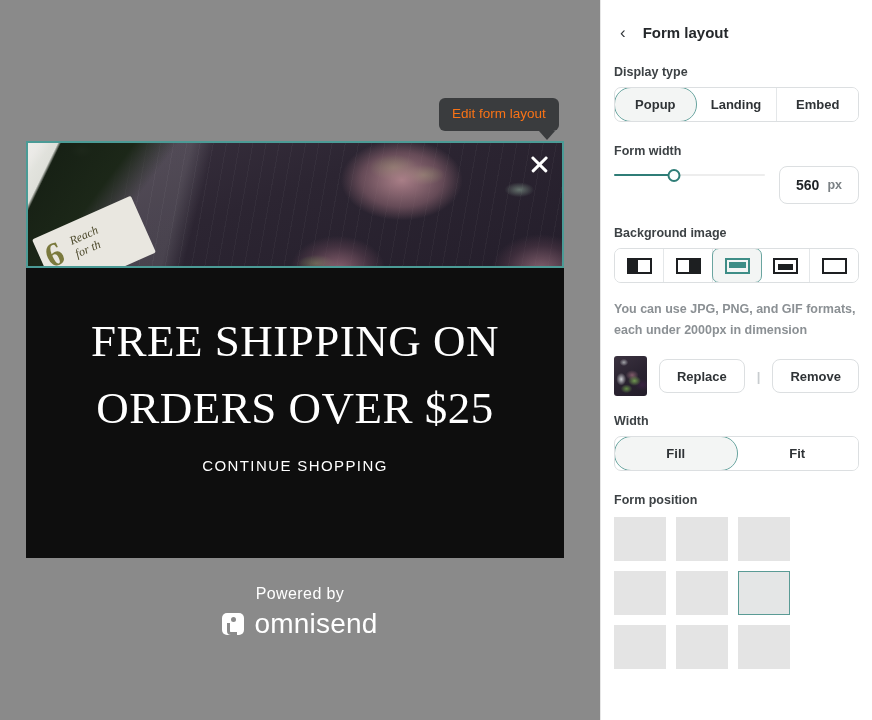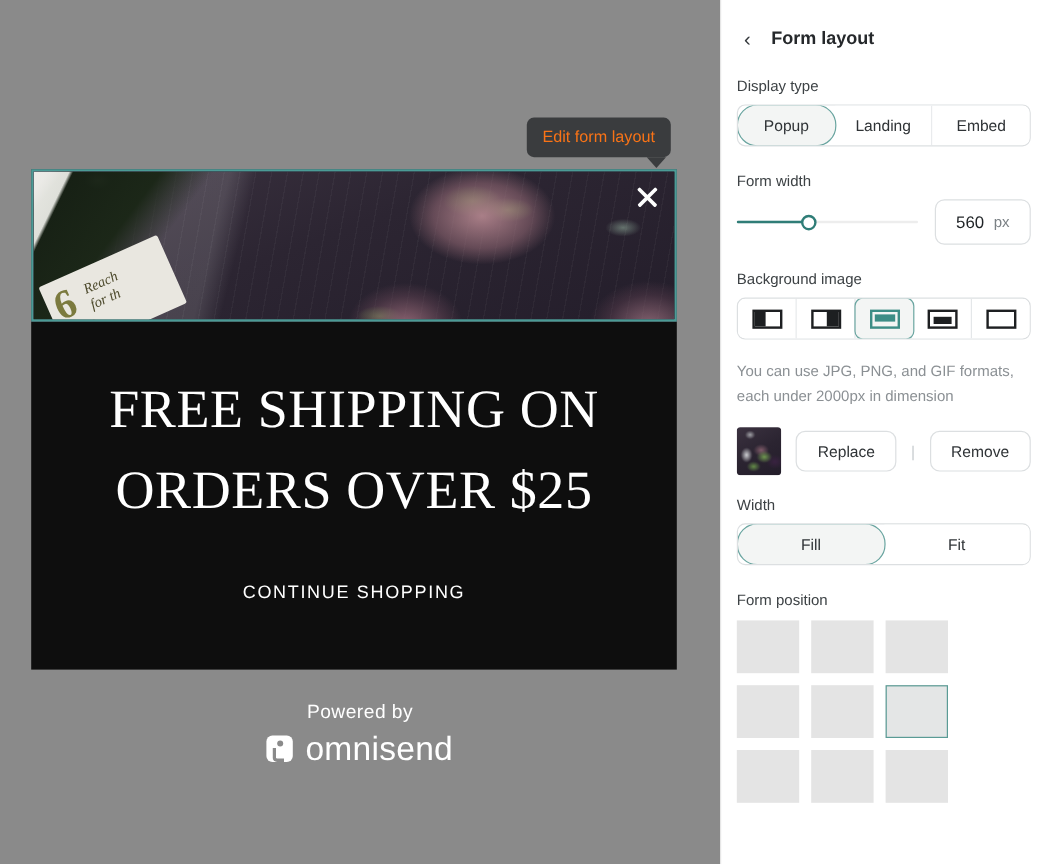--- a/index.html
+++ b/index.html
@@ -130,21 +130,21 @@
   .popup-headline {
     font-family: "Liberation Serif", serif;
     color: #ffffff;
     font-size: 45px;
     line-height: 1.48;
     letter-spacing: .5px;
     font-weight: 400;
     max-width: 430px;
   }
   .popup-cta {
-    margin-top: 44px;
+    margin-top: 16px;
     color: #ffffff;
     font-size: 15px;
     letter-spacing: 1.4px;
     cursor: pointer;
   }
 
   .powered {
     position: absolute;
     left: 0; right: 0; top: 585px;
     text-align: center;
@@ -198,21 +198,21 @@
     line-height: 1;
     cursor: pointer;
     padding: 2px 3px;
   }
   .panel-title {
     font-size: 15px;
     font-weight: 700;
     color: #25282b;
   }
 
-  .field { padding: 0 1px; }
+  .field { padding: 0 1px; font-weight: bold; }
   .field-label {
     font-size: 12.5px;
     color: #3d4245;
     margin-bottom: 8px;
   }
 
   .seg {
     display: flex;
     border: 1px solid #dcdfe1;
     border-radius: 7px;
@@ -235,21 +235,21 @@
     border: 1px solid #6aa5a0;
     border-radius: 17px;
     margin: -1px;
     position: relative;
     z-index: 2;
   }
 
   .mt22 { margin-top: 22px; }
   .mt18 { margin-top: 18px; }
 
-  .slider-row { display: flex; align-items: center; gap: 14px; }
+  .slider-row { display: flex; gap: 14px; }
   .slider {
     position: relative;
     flex: 1;
     height: 18px;
     cursor: pointer;
   }
   .slider-track {
     position: absolute; left: 0; right: 0; top: 8px;
     height: 2px; background: #ededed; border-radius: 2px;
   }

